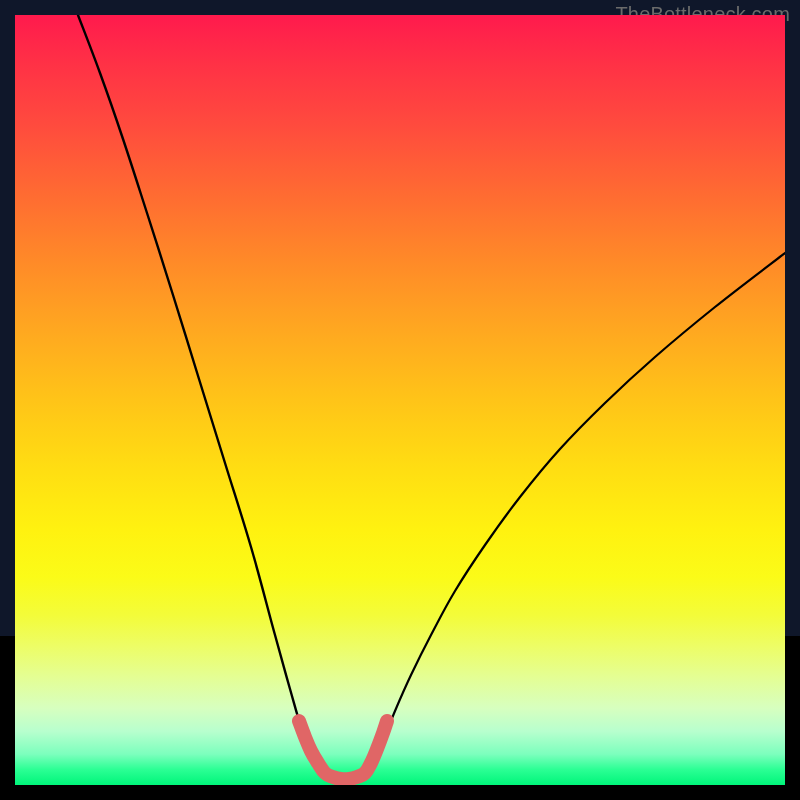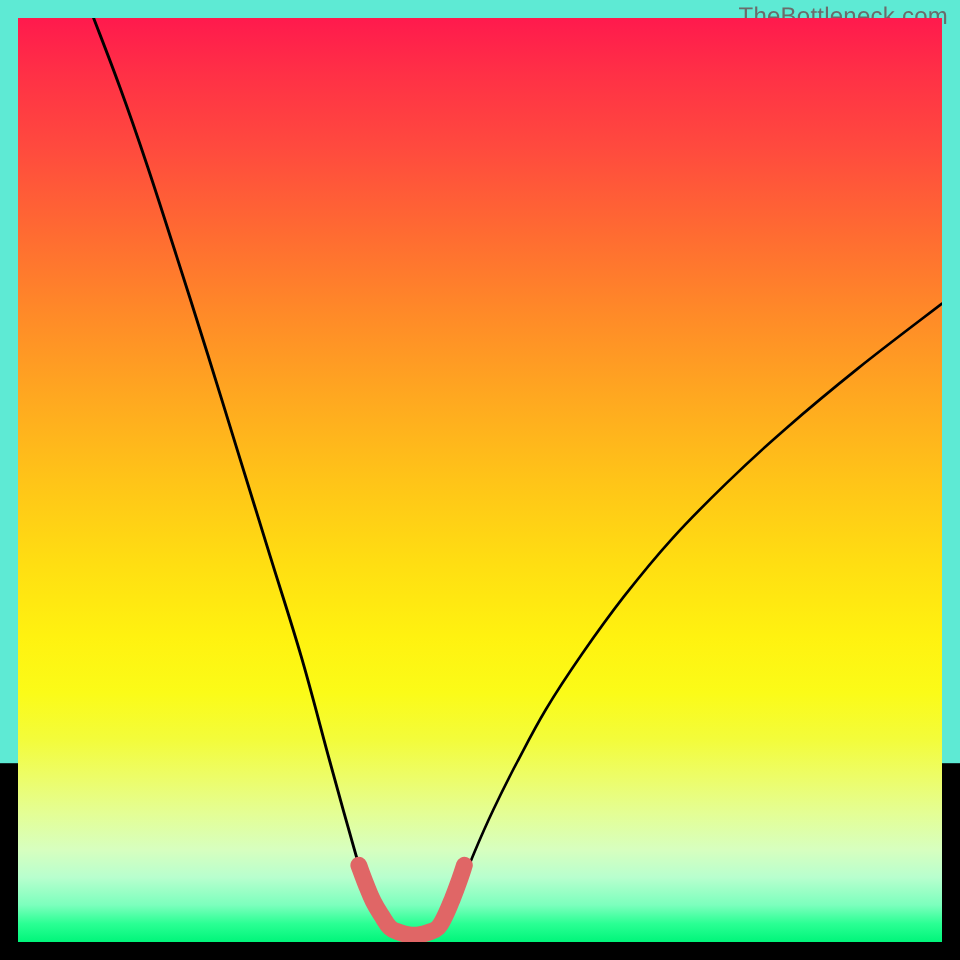--- a/index.html
+++ b/index.html
@@ -8,21 +8,21 @@
     width: 800px;
     height: 800px;
     overflow: hidden;
     background: #000;
     font-family: Arial, Helvetica, sans-serif;
   }
   .frame {
     position: relative;
     width: 800px;
     height: 636px;
-    background: #5eead4;
+    background: #0f172a;
   }
   .plot-area {
     position: absolute;
     left: 15px;
     top: 15px;
     width: 770px;
     height: 770px;
     background: linear-gradient(to bottom,
       #ff1a4d 0%,
       #ff3046 6%,

